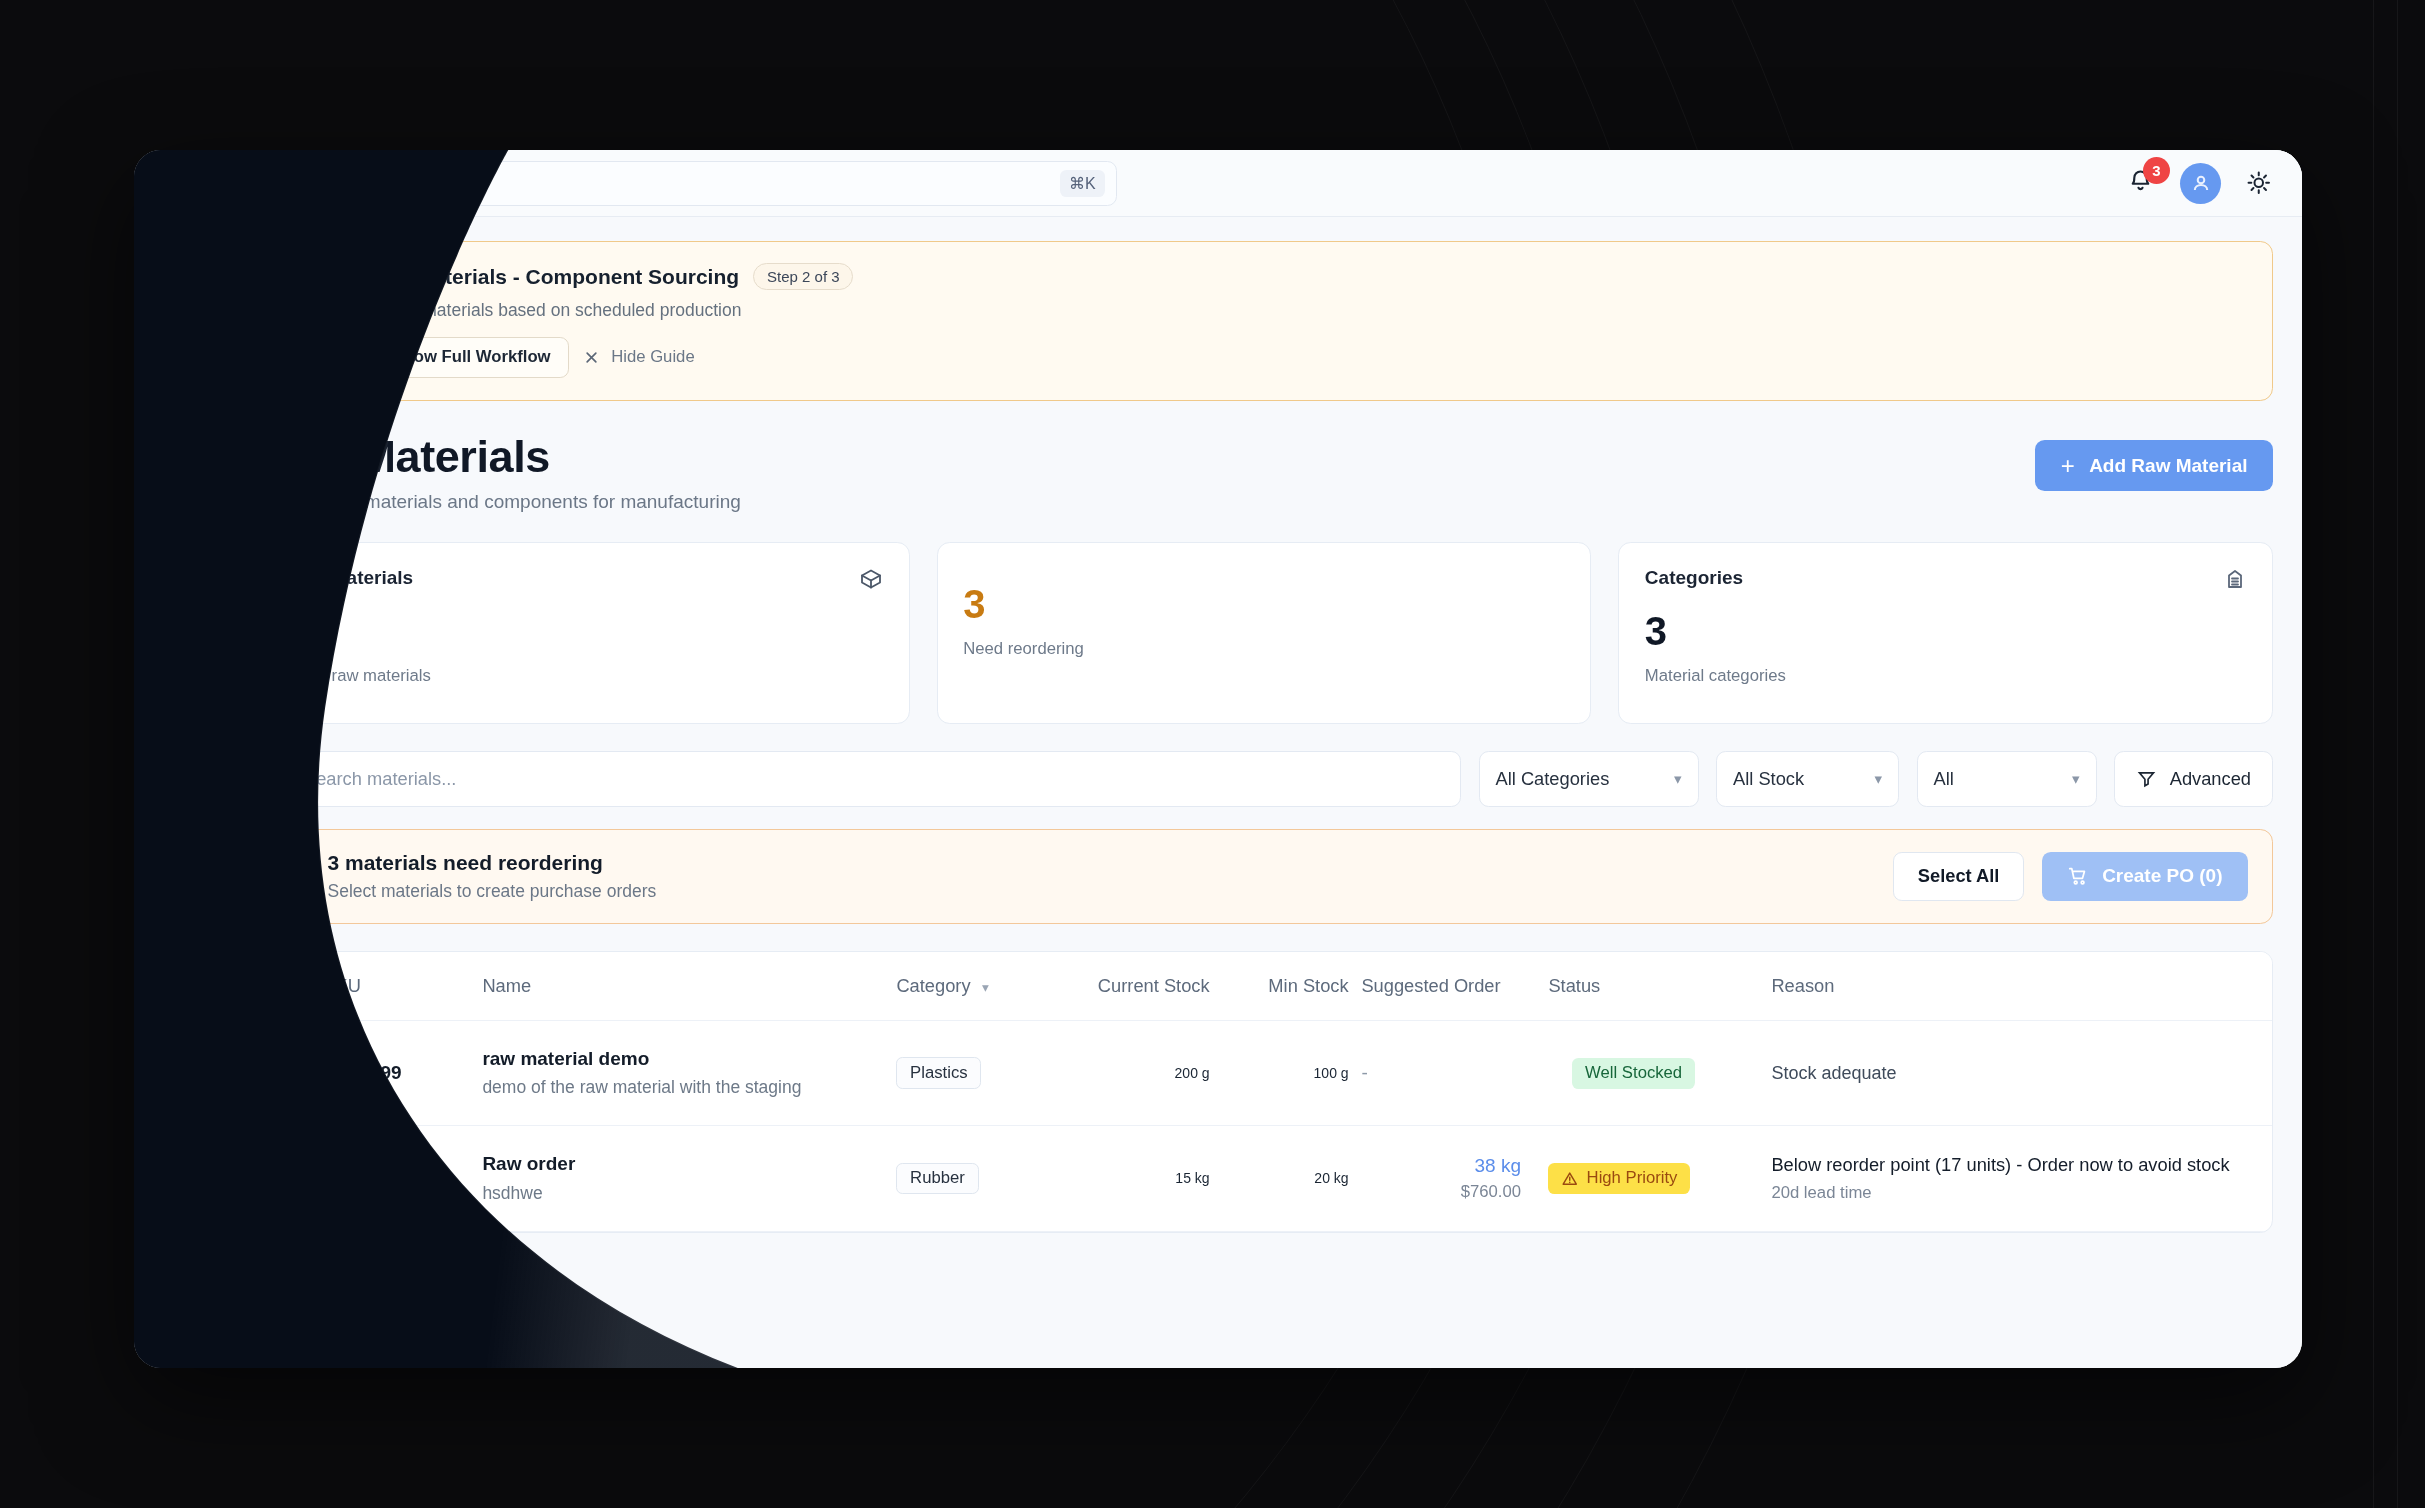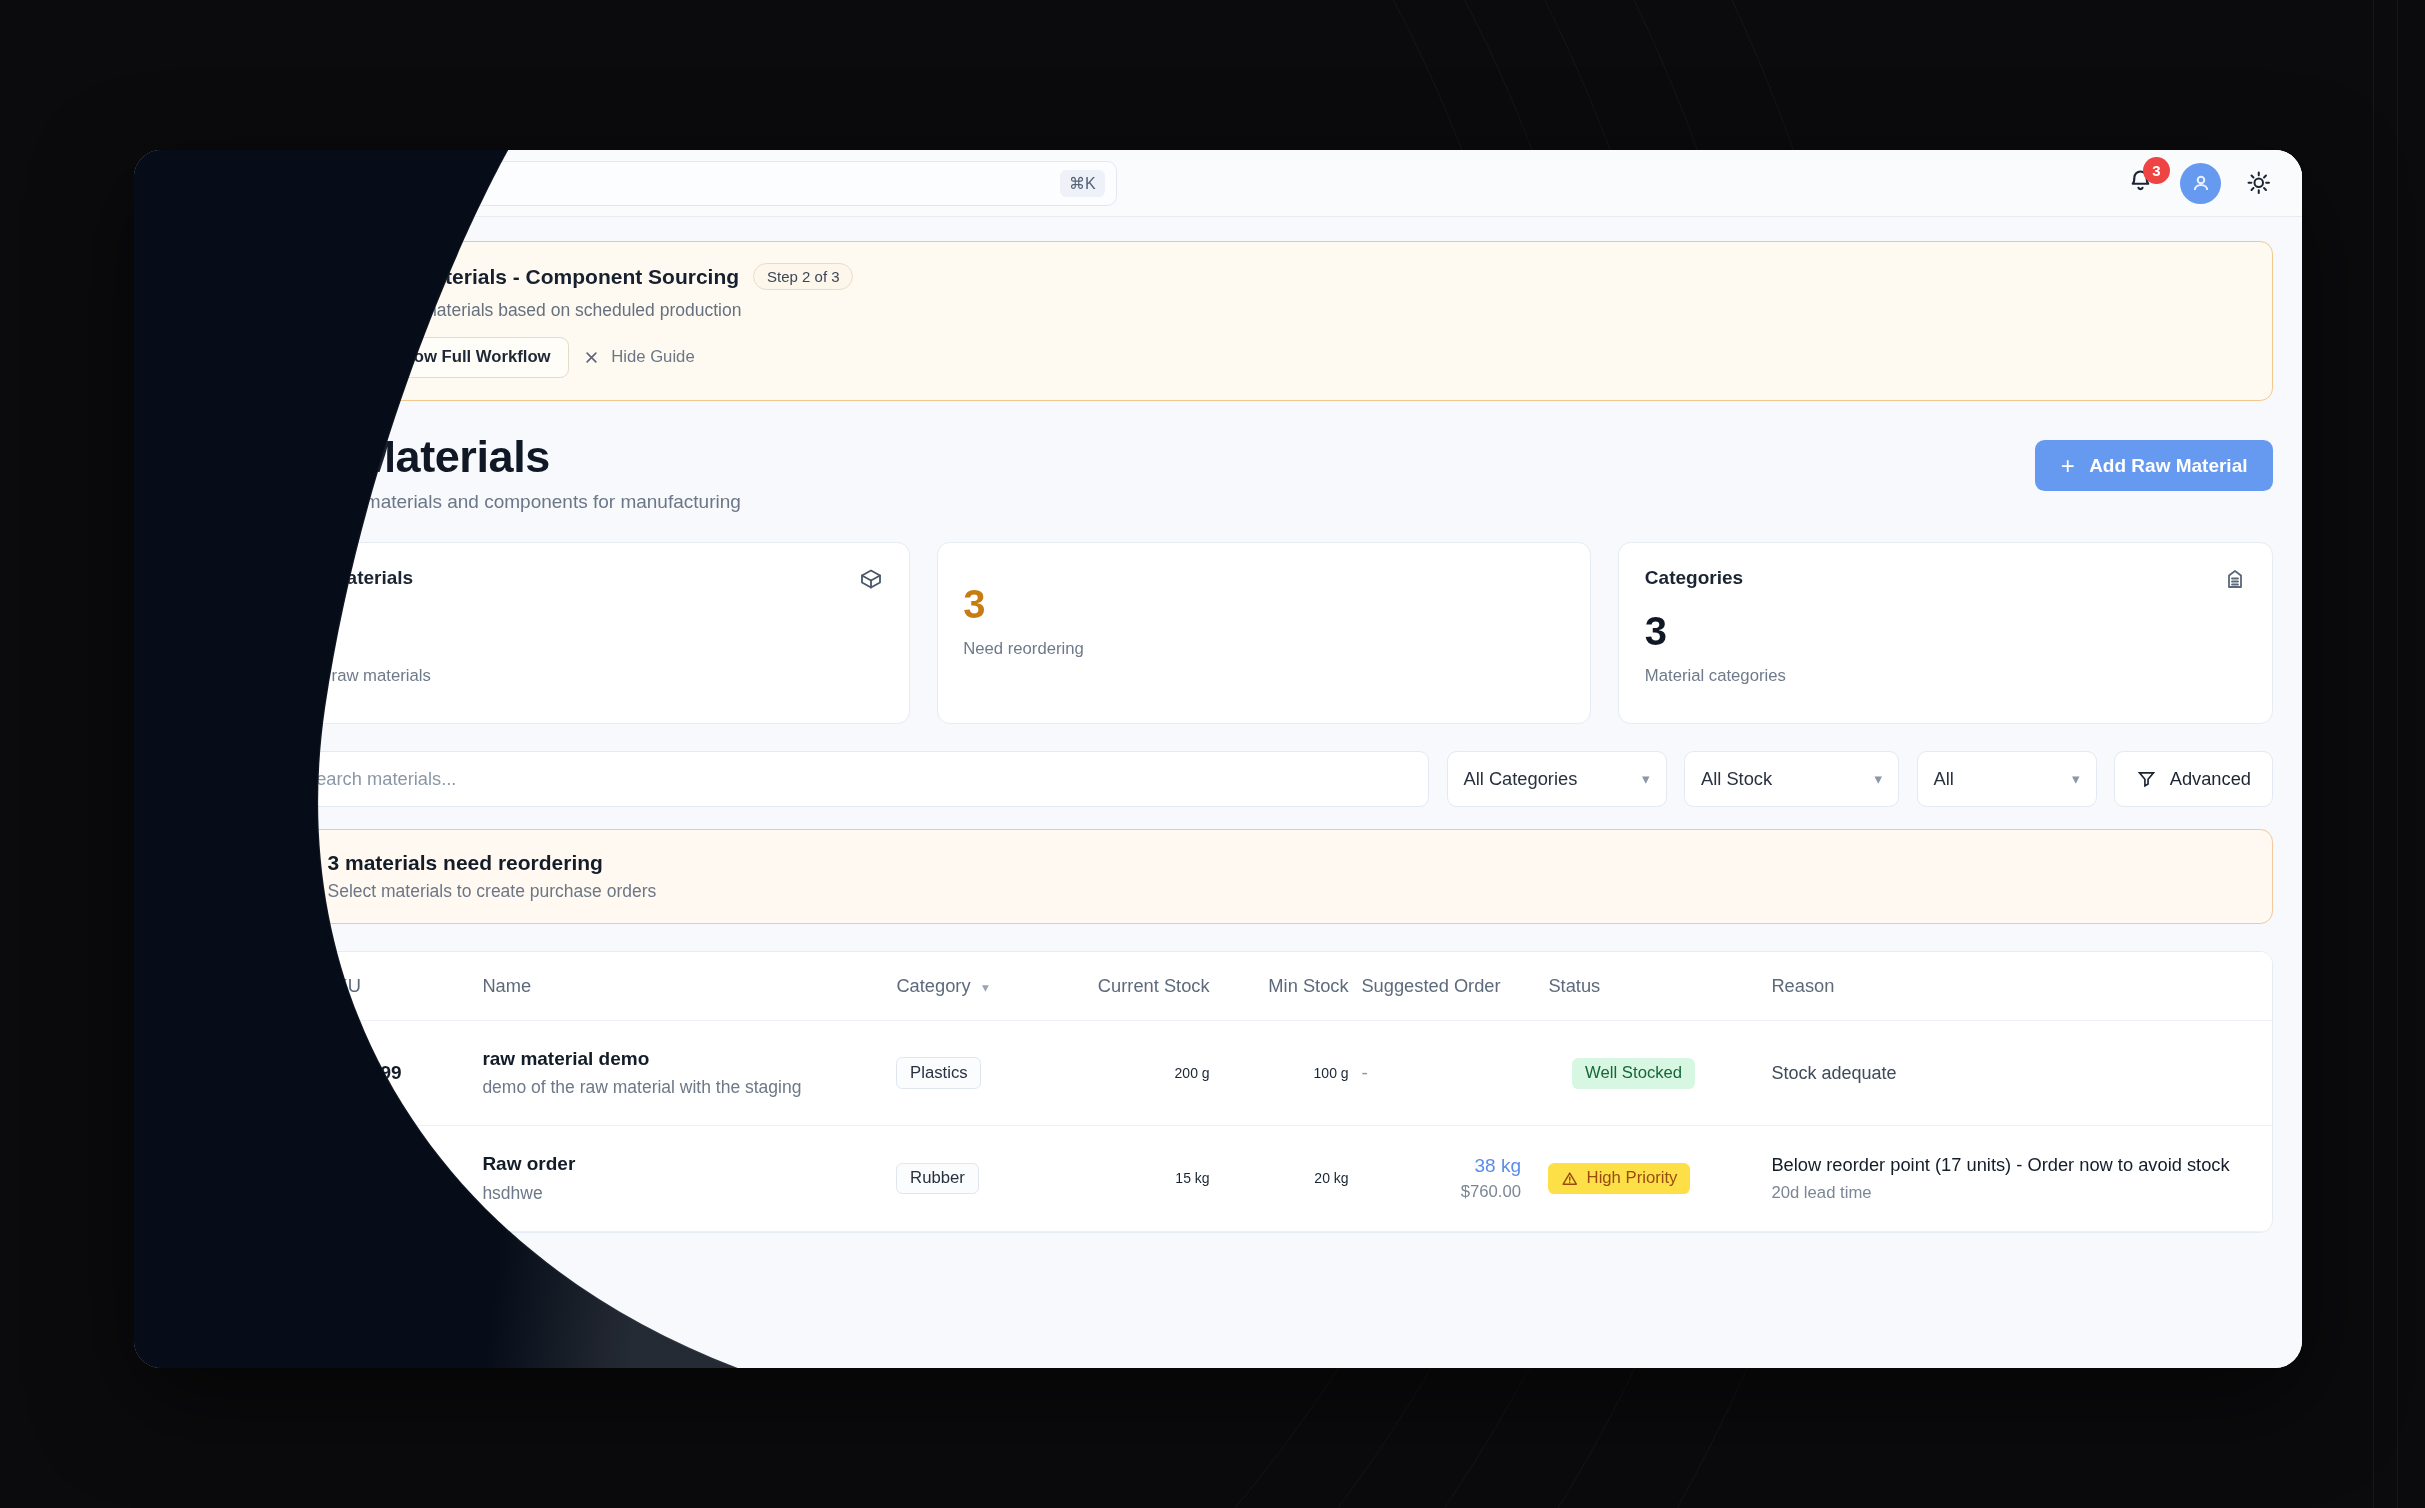--- a/index.html
+++ b/index.html
@@ -190,21 +190,21 @@
     font-family: "Liberation Sans", sans-serif;
   }
   #mat-search input::placeholder { color: #8b97a8; }
   .select {
     height: 56px; border: 0.8px solid #e3e9f2; border-radius: 9.6px; background: #fff;
     display: flex; align-items: center; gap: 17.5px; padding: 0 16px;
     font-size: 18.3px; color: #27313f; cursor: pointer; justify-content: space-between;
   }
   .select .chev { font-size: 15px; color: #8b97a8; }
   #sel-cat { width: 220px; }
-  #sel-stock { width: 215px; }
+  #sel-stock { width: 183px; }
   #sel-all { width: 180px; }
   #adv-btn {
     height: 56px; border: 0.8px solid #e3e9f2; border-radius: 9.6px; background: #fff;
     display: flex; align-items: center; gap: 12.7px; padding: 0 21px;
     font-size: 18.3px; color: #1c2633; cursor: pointer; font-weight: 500;
   }
   #adv-btn svg { width: 21px; height: 21px; stroke: #1c2633; stroke-width: 1.9; fill: none; }
 
   
   #reorder {
@@ -528,20 +528,31 @@
 
       <section id="reorder">
         <svg viewBox="0 0 24 24">
             <path d="M12 4.2 21 19.4H3z"></path>
             <path d="M12 10v4.1M12 16.9v.1"></path>
           </svg>
         <div>
           <div id="ro-title">3 materials need reordering</div>
           <div id="ro-sub">Select materials to create purchase orders</div>
         </div>
+        <div id="ro-actions">
+          <button id="select-all-btn">Select All</button>
+          <button id="create-po-btn">
+            <svg viewBox="0 0 24 24">
+                <path d="M3 4h2.2l2.3 10.5h9.4L19 7H6"></path>
+                <circle cx="9.5" cy="19" r="1.5"></circle>
+                <circle cx="17" cy="19" r="1.5"></circle>
+              </svg>
+            <span>Create PO (0)</span>
+          </button>
+        </div>
       </section>
 
       <section id="table">
 
         <div class="trow" id="thead">
           <div class="cell c-check">
             <div class="chk"></div>
           </div>
           <div class="cell c-sku">SKU</div>
           <div class="cell c-name">Name</div>

